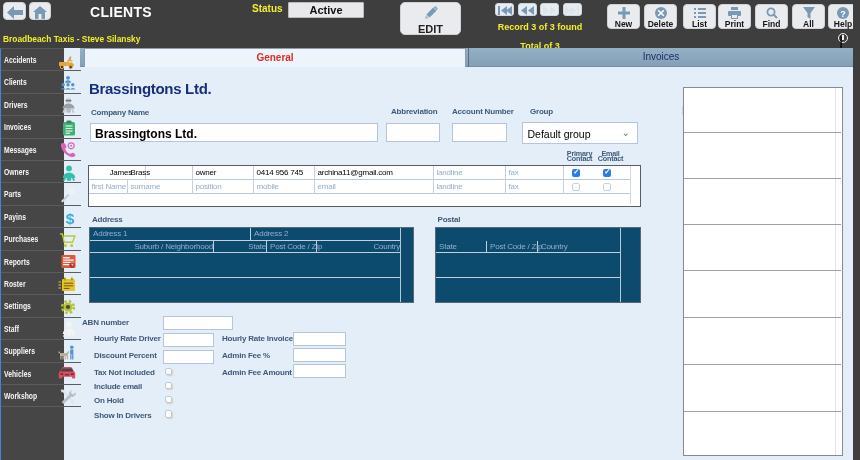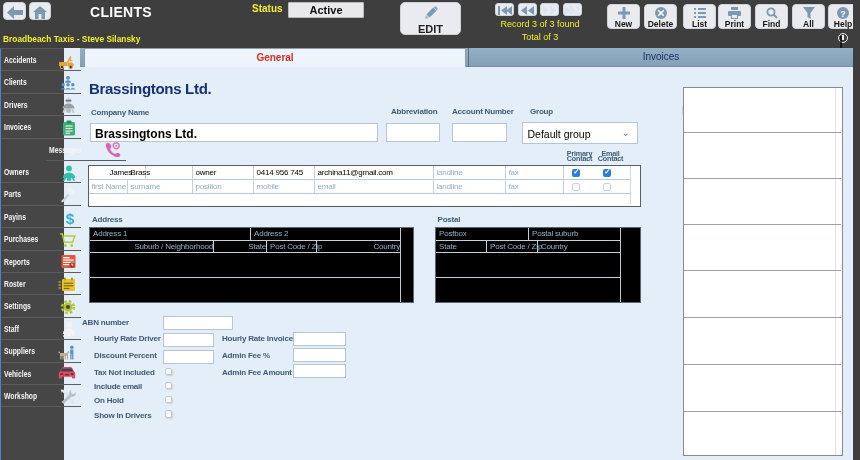--- a/index.html
+++ b/index.html
@@ -10,21 +10,21 @@
 
 #topbar { left:0; top:0; width:860px; height:47.5px; background:#3e3e3e; }
 .topbtn { position:absolute; background:#e9ebee; border:1px solid #cfd3d8; border-radius:4px; }
 #title { left:90px; top:4px; color:#ffffff; font-size:14px; font-weight:bold; letter-spacing:0.3px; }
 #statuslbl { left:252px; top:3px; color:#f3ef28; font-size:10px; font-weight:bold; }
 #activebtn { left:288px; top:2px; width:76px; height:16px; background:#e9e9eb; border:1px solid #bbb; color:#111; font-size:11px; font-weight:bold; text-align:center; line-height:15px; border-radius:1px; }
 #editbtn { left:400px; top:2px; width:61px; height:33px; border-radius:5px; text-align:center; }
 #editbtn .lbl { font-size:11px; font-weight:bold; color:#222; margin-top:-2px; }
 .navbtn { position:absolute; top:3px; width:19px; height:13px; background:#e7ecf2; border:1px solid #cdd5dc; border-radius:3px; }
 .navbtn svg { display:block; margin:2px auto 0 auto; }
-#rectext { left:480px; top:18px; width:120px; text-align:center; color:#f3ef28; font-size:9px; font-weight:normal; line-height:13px; }
+#rectext { left:480px; top:18px; width:120px; text-align:center; color:#f3ef28; font-size:9px; font-weight:bold; line-height:19px; }
 .ribtn { position:absolute; top:4px; width:33px; height:25px; background:#e9ebee; border:1px solid #cfd3d8; border-radius:4px; text-align:center; color:#151515; font-size:8.5px; font-weight:bold; }
 .ribtn svg { display:block; margin:1.5px auto 0 auto; }
 #infoicon { left:838px; top:33px; width:10px; height:10px; border:1.6px solid #f2f2f2; border-radius:50%; }
 #infoicon:after { content:""; position:absolute; left:3.2px; top:1.2px; width:2px; height:5px; background:#f2f2f2; }
 
 
 #yellowbar { left:0; top:32px; width:860px; height:13px; background:#3e3e3e; color:#f3ef28; font-size:9.5px; font-weight:bold; padding-left:3px; line-height:13px; }
 
 
 #sidebar { left:0; top:47.5px; width:64px; height:412.5px; background:#464646; border-left:1.5px solid #4a82d8; border-top:1px solid #585858; }
@@ -46,21 +46,21 @@
 
 #ctable { left:88px; top:165px; width:553px; height:42px; background:#fff; border:1.5px solid #585d62; }
 .crow { position:absolute; left:0; width:541px; height:13.5px; border-bottom:1px solid #b9c9da; }
 .ccell { position:absolute; top:0; height:13.5px; border-right:1px solid #c3d1df; font-size:8px; letter-spacing:-0.2px; line-height:13.5px; padding-left:2.5px; color:#000; overflow:hidden; white-space:nowrap; }
 .cbx { position:absolute; width:8px; height:8px; top:2.5px; border-radius:2px; }
 .cbx.on { background:#2a7de1; }
 .cbx.on:after { content:"✓"; color:#fff; font-size:7.5px; position:absolute; left:1.2px; top:-1.2px; font-weight:bold; }
 .cbx.off { background:#fdfdfd; border:1px solid #c3d2e2; }
 
 
-.gbox { position:absolute; background:#000000; border:1px solid #5a6670; }
+.gbox { position:absolute; background:#0c4a6e; border:1px solid #5a6670; }
 .grow { position:absolute; left:0; border-bottom:1px solid #c3d1df; }
 .gcell { position:absolute; top:0; border-right:1px solid #c3d1df; font-size:8px; letter-spacing:-0.2px; line-height:12.5px; padding-left:3px; color:#93aecd; white-space:nowrap; }
 
 
 .bchk { position:absolute; width:7.5px; height:7.5px; background:#fdfdfd; border:1px solid #bccbdb; border-radius:2px; box-shadow:1.2px 1.2px 0 #ddd5c6; }
 
 
 #noteslbl { left:682px; top:71px; color:#14286e; font-size:13px; font-weight:bold;margin-top:32px; }
 #notesbox { left:683px; top:87px; width:160px; height:369px; background:#fff; border:1px solid #868b90; }
 .nline { position:absolute; left:0; width:157px; border-bottom:1px solid #9aa2aa; }
@@ -188,21 +188,21 @@
 <div class="srow" style="top:67.7px;"><span class="slbl">Invoices</span><svg width="14" height="16" viewBox="0 0 14 16">
         <rect x="1" y="2" width="12" height="13.4" rx="1.5" fill="#3cb173"></rect>
         <rect x="4.5" y="0.6" width="5" height="2.8" rx="1" fill="#2e8d5b"></rect>
         <g stroke="#eafaf0" stroke-width="1.1">
           <line x1="3.5" y1="6" x2="10.5" y2="6"></line>
           <line x1="3.5" y1="8.5" x2="10.5" y2="8.5"></line>
           <line x1="3.5" y1="11" x2="10.5" y2="11"></line>
           <line x1="3.5" y1="13.2" x2="8" y2="13.2"></line>
         </g>
       </svg></div>
-<div class="srow" style="top:90.1px;margin-left:45px;"><span class="slbl">Messages</span><svg width="16" height="15" viewBox="0 0 16 15">
+<div class="srow" style="top:90.1px;"><span class="slbl">Messages</span><svg width="16" height="15" viewBox="0 0 16 15">
         <path d="M1.8 1.2 C4.5 0.2 5.8 2 6.3 4 C6.7 5.6 4.8 6.1 5.4 7.7 C6.1 9.6 7.9 11.2 9.9 11.7 C11.4 12.1 11.9 10.4 13.4 11 C15.1 11.7 15.9 13.2 14.9 14.3 C13.4 15.6 9.8 14.9 6.4 12.4 C3 9.9 0.6 5.4 1 2.6 C1.1 1.9 1.3 1.4 1.8 1.2 Z" fill="#d863b8"></path>
         <circle cx="11.2" cy="3.8" r="3" fill="none" stroke="#d863b8" stroke-width="1.2"></circle>
         <circle cx="11.2" cy="3.8" r="1" fill="#d863b8"></circle>
       </svg></div>
 <div class="srow" style="top:112.5px;"><span class="slbl">Owners</span><svg width="14" height="16" viewBox="0 0 14 16">
         <circle cx="7" cy="3.4" r="2.9" fill="#35bfab"></circle>
         <path d="M0.8 13 a6.2 5.6 0 0 1 12.4 0 Z" fill="#35bfab"></path>
         <path d="M0.9 15.8 l1.8 -4.2 l1.5 0.8 l-1.2 3.4 Z M13.1 15.8 l-1.8 -4.2 l-1.5 0.8 l1.2 3.4 Z" fill="#35bfab"></path>
         <rect x="4.8" y="11.4" width="4.4" height="4.4" rx="0.8" fill="#35bfab"></rect>
       </svg></div>
@@ -344,24 +344,20 @@
     <div class="gcell" style="left:124px; width:53px;">State</div>
     <div class="gcell" style="left:177px; width:50px;">Post Code / Zip</div>
     <div class="gcell" style="left:227px; width:83px; border-right:none;">Country</div>
   </div>
   <div class="grow" style="top:25px; width:310px; height:25px;"></div>
   <div style="position:absolute; left:310px; top:0; width:1px; height:74px; background:#b9c9da;"></div>
 </div>
 
 <div class="flabel" style="left:437.5px; top:215px;">Postal</div>
 <div class="gbox" style="left:435px; top:227px; width:206px; height:76px;">
-  <div class="grow" style="top:0; width:184px; height:12.5px;">
-    <div class="gcell" style="left:0; width:93px;">Postbox</div>
-    <div class="gcell" style="left:93px; width:91px; border-right:none;">Postal suburb</div>
-  </div>
   <div class="grow" style="top:12.5px; width:184px; height:12.5px;">
     <div class="gcell" style="left:0; width:51px;">State</div>
     <div class="gcell" style="left:51px; width:51px;">Post Code / Zip</div>
     <div class="gcell" style="left:102px; width:82px; border-right:none;">Country</div>
   </div>
   <div class="grow" style="top:25px; width:184px; height:25px;"></div>
   <div style="position:absolute; left:184px; top:0; width:1px; height:74px; background:#b9c9da;"></div>
 </div>
 
 <div class="flabel" style="left:82px; top:318px;">ABN number</div>

